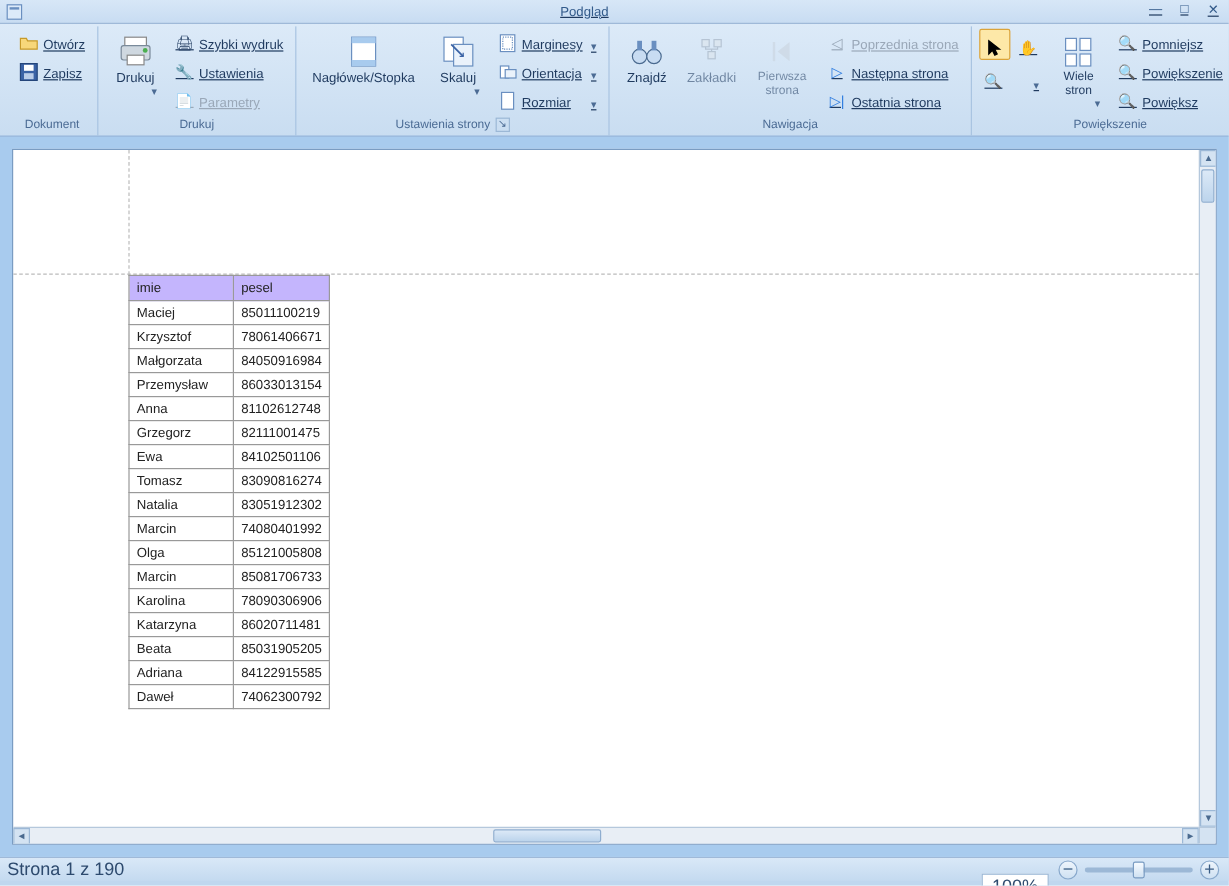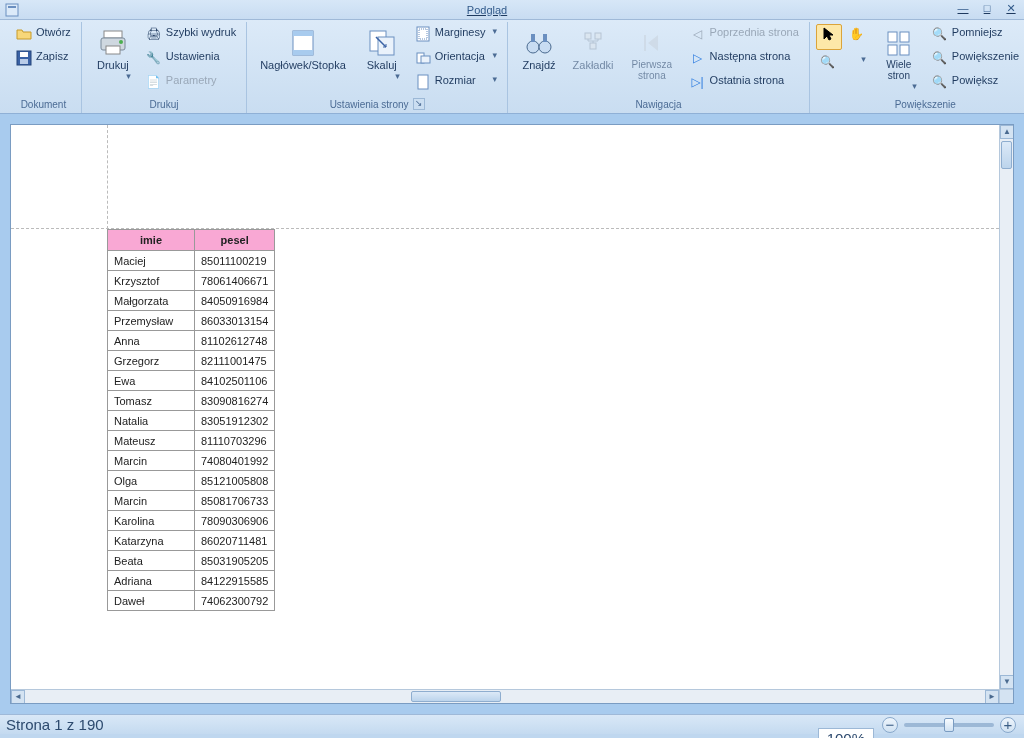--- a/index.html
+++ b/index.html
@@ -55,23 +55,23 @@
   justify-content:flex-start;
   padding:4px 6px 2px 6px;
   border:1px solid transparent;
   border-radius:3px;
   cursor:default;
   min-width:50px;
   height:70px;
 }
 .big-icon { width:28px; height:28px; margin-bottom:2px; display:flex; align-items:center; justify-content:center; }
 .small-row {
-  display:flex; align-items:flex-start; gap:4px;
+  display:flex; align-items:flex-end; gap:4px;
   padding:1px 3px; border:1px solid transparent; border-radius:2px;
-  cursor:default; height:22px; white-space:nowrap;
+  cursor:default; height:22px; white-space:nowrap;text-decoration:underline;
 }
 .small-row.disabled { color:#9aa8b8; }
 .small-icon { width:16px; height:16px; display:flex; align-items:center; justify-content:center; font-size:12px;}
 .col { display:flex; flex-direction:column; gap:2px; }
 .dd-arrow { margin-left:auto; font-size:9px; color:#4b6b94; padding-left:3px;}
 .selected-tool {
   background:#fde8a8 !important;
   border:1px solid #dba43a !important;
 }
 .workspace {
@@ -112,25 +112,25 @@
   position:absolute;
   top:104px;
   left:96px;
   right:10px;
   border-collapse:collapse;
   font-size:11px;
   color:#222;
   z-index:2;
 }
 .data-table th {
-  background:#f9a8d4;
+  background:#c4b5fd;
   border:1px solid #999;
   padding:4px 6px;
-  font-weight:bold;
-  text-align:center;
+  font-weight:normal;
+  text-align:left;
 }
 .data-table td {
   border:1px solid #999;
   padding:3px 6px;
   height:20px;
 }
 .data-table td:first-child { width:52%; }
 .vscroll {
   position:absolute;
   right:0; top:0; bottom:14px;
@@ -489,24 +489,20 @@
             </tr>
             <tr>
               <td>Tomasz</td>
               <td>83090816274</td>
             </tr>
             <tr>
               <td>Natalia</td>
               <td>83051912302</td>
             </tr>
             <tr>
-              <td>Mateusz</td>
-              <td>81110703296</td>
-            </tr>
-            <tr>
               <td>Marcin</td>
               <td>74080401992</td>
             </tr>
             <tr>
               <td>Olga</td>
               <td>85121005808</td>
             </tr>
             <tr>
               <td>Marcin</td>
               <td>85081706733</td>

